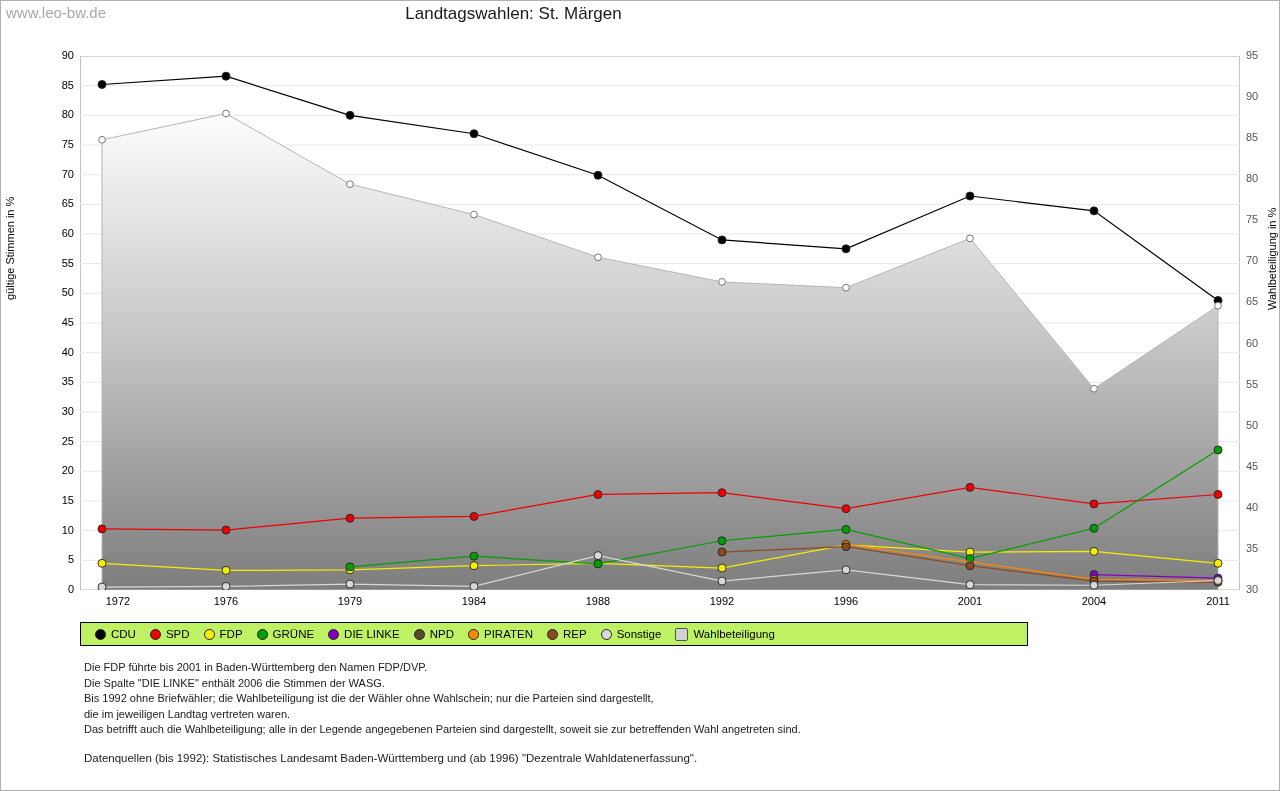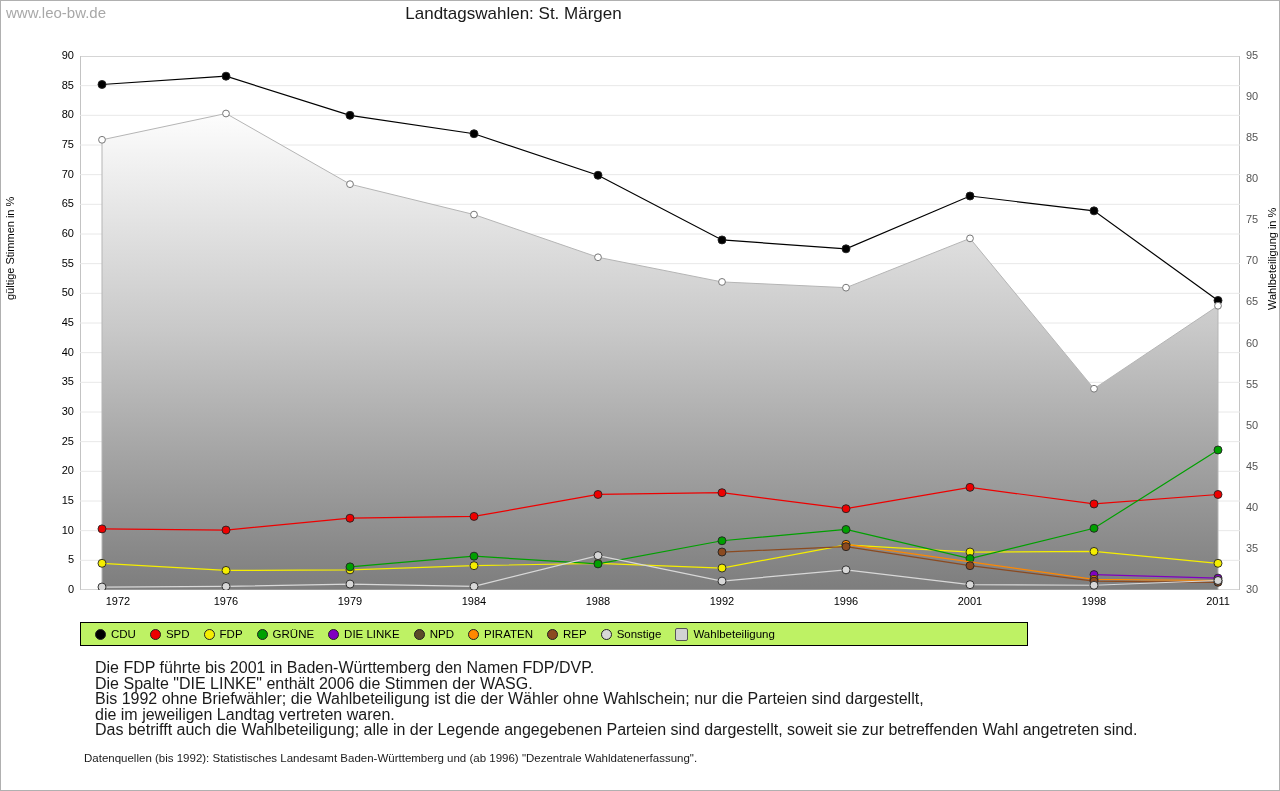--- a/index.html
+++ b/index.html
@@ -109,24 +109,23 @@
   }
   .legend-marker.square {
     border-radius: 2px;
     width: 11px; height: 11px;
     background: #d2d2d2;
     border: 1px solid #555;
   }
   #notes {
     position: absolute;
     left: 84px; top: 660px;
-    font-size: 16px;
+    font-size: 11px;
     line-height: 15.6px;
     color: #1a1a1a;
-    margin-left: 11px;
   }
   #source {
     position: absolute;
     left: 84px; top: 752px;
     font-size: 11.5px;
     color: #1a1a1a;
   }
 </style>
 </head>
 <body>
@@ -291,21 +290,21 @@
     </div>
   <div id="xticks">
       <div class="tick-label-x" style="left: 38px; top: 539px;">1972</div>
       <div class="tick-label-x" style="left: 146px; top: 539px;">1976</div>
       <div class="tick-label-x" style="left: 270px; top: 539px;">1979</div>
       <div class="tick-label-x" style="left: 394px; top: 539px;">1984</div>
       <div class="tick-label-x" style="left: 518px; top: 539px;">1988</div>
       <div class="tick-label-x" style="left: 642px; top: 539px;">1992</div>
       <div class="tick-label-x" style="left: 766px; top: 539px;">1996</div>
       <div class="tick-label-x" style="left: 890px; top: 539px;">2001</div>
-      <div class="tick-label-x" style="left: 1014px; top: 539px;">1998</div>
+      <div class="tick-label-x" style="left: 1014px; top: 539px;">2004</div>
       <div class="tick-label-x" style="left: 1138px; top: 539px;">2011</div>
     </div>
 </div>
 
 <div id="legend">
     <div class="legend-item">
       <span class="legend-marker" style="background: rgb(0, 0, 0);"></span>
       <span>CDU</span>
     </div>
     <div class="legend-item">

